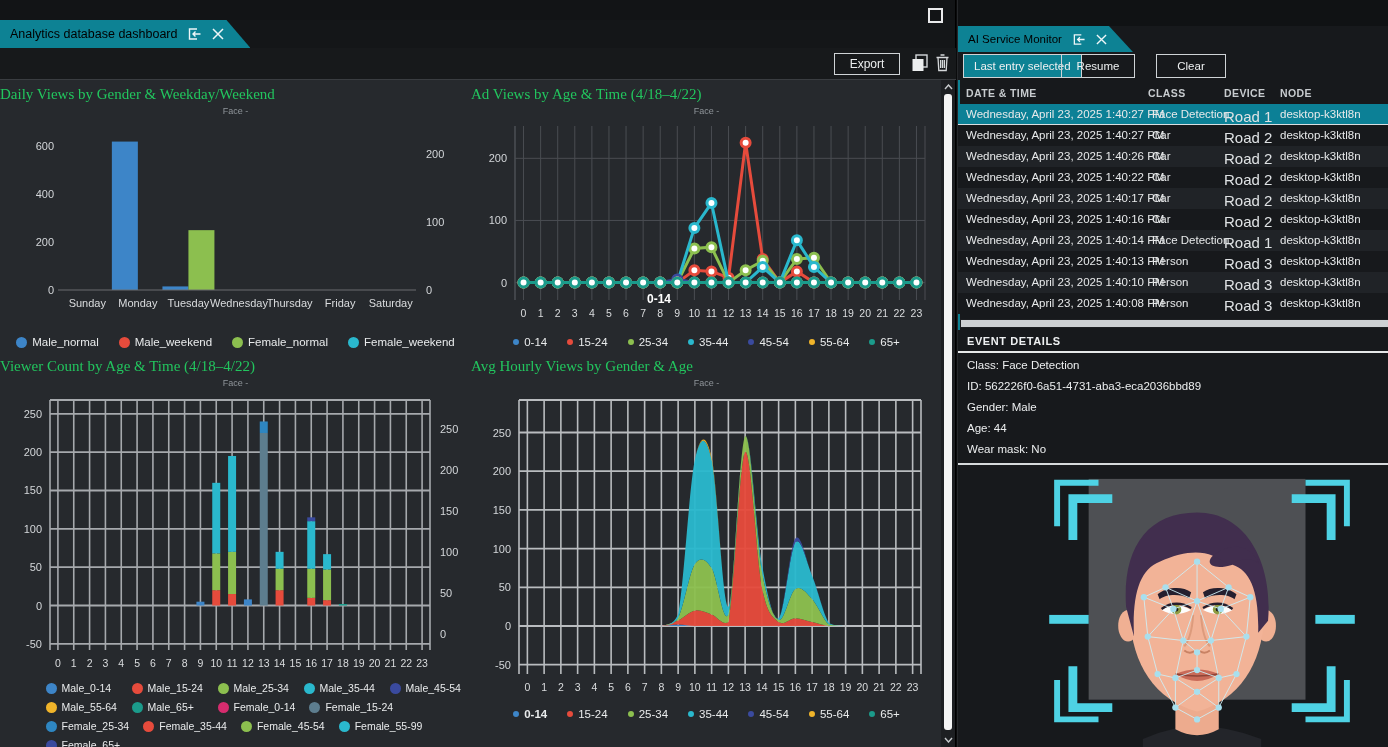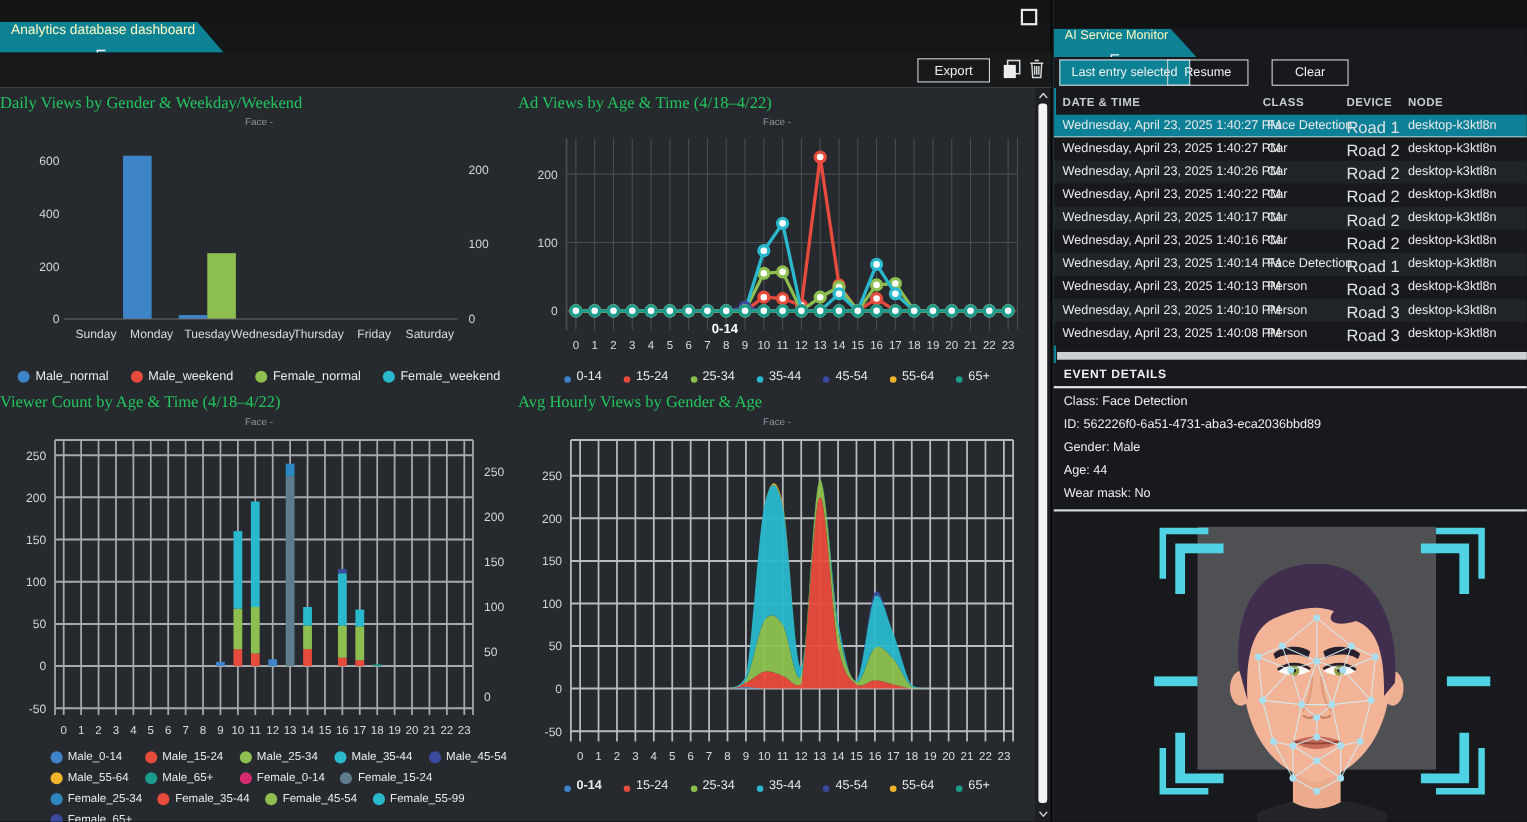--- a/index.html
+++ b/index.html
@@ -4,37 +4,37 @@
 <style>
   * { margin:0; padding:0; box-sizing:border-box; }
   html,body { width:1388px; height:747px; background:#0a0b0c; font-family:"Liberation Sans", sans-serif; overflow:hidden; }
   .app { position:relative; width:1388px; height:747px; }
 
   
   .left-window { position:absolute; left:0; top:0; width:956px; height:747px; background:#141618; border-right:1px solid #000; }
   .lw-titlebar { position:absolute; top:0; left:0; right:0; height:20px; background:#121416; }
   .max-btn { position:absolute; width:15px; height:15px; border:2px solid #e9eaeb; background:transparent; }
   .lw-max { top:8px; left:928px; }
-  .tab { position:absolute; top:20px; left:0; height:28px; background:#0d8294; color:#fef9c3; display:flex; align-items:center; gap:10px; padding:0 26px 0 10px; font-size:12.5px; clip-path:polygon(0 0, calc(100% - 24px) 0, 100% 100%, 0 100%);flex-direction:column; }
+  .tab { position:absolute; top:20px; left:0; height:28px; background:#0d8294; color:#000000; display:flex; align-items:center; gap:10px; padding:0 26px 0 10px; font-size:12.5px; clip-path:polygon(0 0, calc(100% - 24px) 0, 100% 100%, 0 100%); }
   .tab .ticon { display:flex; align-items:center; }
   .lw-toolbar { position:absolute; top:48px; left:0; width:956px; height:32px; background:#17191b; border-bottom:1px solid #3a3d41; }
   .export-btn { position:absolute; right:56px; top:5px; width:66px; height:22px; background:transparent; border:1px solid #cfd3d6; color:#eceeef; font-size:12px; font-family:"Liberation Sans",sans-serif; }
   .tb-icon { position:absolute; top:5px; }
   .copy-ic { right:27px; }
   .trash-ic { right:6px; }
 
   .charts { position:absolute; top:80px; left:0; width:942px; height:667px; background:#26292d; display:grid; grid-template-columns:471px 471px; grid-template-rows:272px 395px; }
   .chart-cell { position:relative; padding-top:6px; overflow:hidden; }
   .chart-title { text-align:left; color:#22c55e; font-size:15px;font-family:Liberation Serif, serif; }
   .chart-sub { text-align:center; color:#8f959a; font-size:9px; margin-top:3px; }
   .chart-svg { display:block; margin:2px auto 0; }
   svg text { font-family:"Liberation Sans",sans-serif; }
   .legend { display:flex; justify-content:center; align-items:center; gap:20px; color:#e9ebec; font-size:11.5px; margin-top:0; }
   .legend-wrap { display:flex; flex-wrap:wrap; justify-content:flex-start; padding-left:40px; column-gap:14px; row-gap:7px; max-width:460px; margin:2px auto 0; color:#e9ebec; font-size:10.5px; }
-  .legend-item { display:flex; align-items:flex-end; gap:5px; cursor:pointer; white-space:nowrap; }
+  .legend-item { display:flex; align-items:center; gap:5px; cursor:pointer; white-space:nowrap; }
   .legend-wrap .legend-item { min-width:72px; }
   .mk { width:11px; height:11px; border-radius:50%; flex:0 0 auto; }
   .mk-ring { width:6px; height:6px; border-radius:50%; background:#fff; border:3.5px solid #000; flex:0 0 auto; }
   .bold-label { font-weight:bold; }
   .overlay-label { position:absolute; left:176px; top:212px; color:#fff; font-weight:bold; font-size:12px; }
 
   .vscroll { position:absolute; top:80px; right:0; width:14px; height:667px; background:#1d1f22; }
   .vthumb { position:absolute; left:3px; top:14px; width:8px; height:636px; background:#f4f4f4; border-radius:3px; }
   .arrow { position:absolute; left:1px; width:12px; height:12px; display:flex; align-items:center; justify-content:center; }
   .arrow svg { display:block; }

